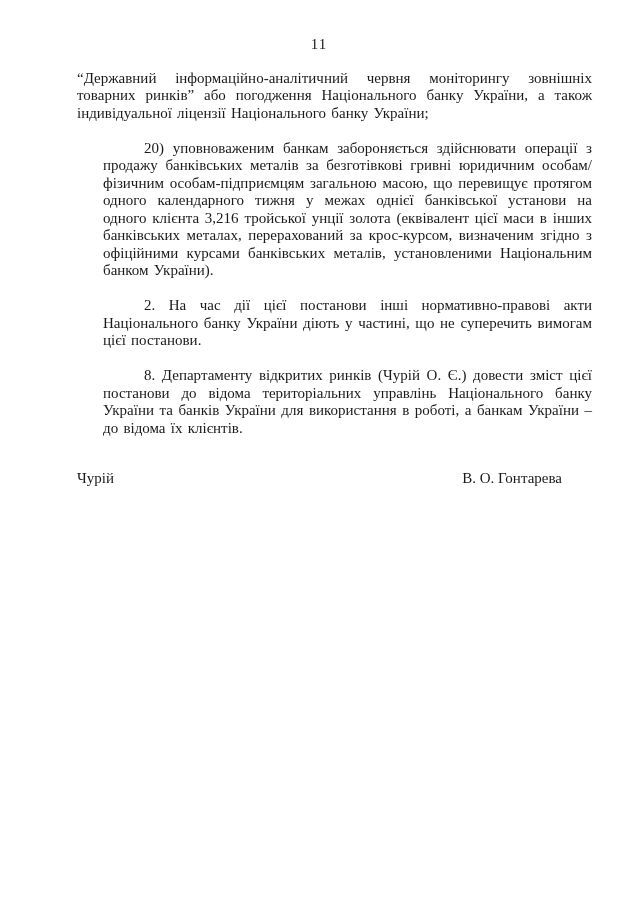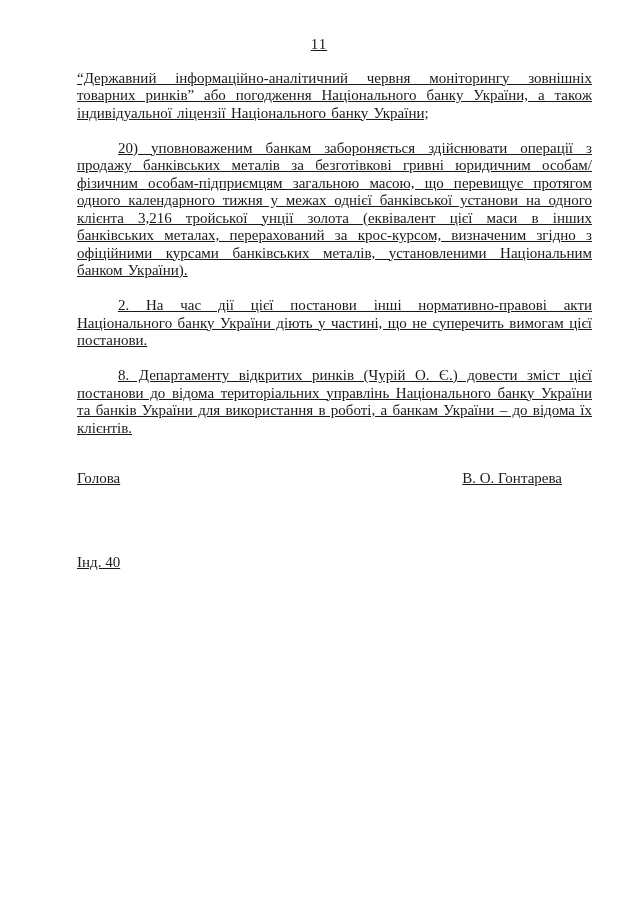--- a/index.html
+++ b/index.html
@@ -14,38 +14,38 @@
     height: 903px;
     margin: 0 auto;
     background: #ffffff;
     font-family: "Liberation Serif", "DejaVu Serif", serif;
     font-size: 15px;
     line-height: 17.5px;
     color: #1a1a1a;
     box-sizing: border-box;
     padding-top: 36px;
     overflow: hidden;
-    text-decoration: underline;
   }
   .page-number {
     text-align: center;
     letter-spacing: 1px;
   }
   .content {
     margin-left: 77px;
     margin-right: 46px;
     margin-top: 16px;
   }
   .para {
     margin: 0;
     text-align: justify;
     word-spacing: 1.5px;
   }
   .para.indent {
     text-indent: 41px;
+    margin-left: 26px;
   }
   .para.gap {
     margin-top: 17.5px;
   }
   .sig-row {
     display: flex;
     justify-content: space-between;
     align-items: baseline;
     margin-top: 33px;
   }
@@ -69,20 +69,19 @@
 
     <p class="para indent gap">20) уповноваженим банкам забороняється здійснювати операції з продажу банківських металів за безготівкові гривні юридичним особам/фізичним особам-підприємцям загальною масою, що перевищує протягом одного календарного тижня у межах однієї банківської установи на одного клієнта 3,216 тройської унції золота (еквівалент цієї маси в інших банківських металах, перерахований за крос-курсом, визначеним згідно з офіційними курсами банківських металів, установленими Національним банком України).</p>
 
 
     <p class="para indent gap">2. На час дії цієї постанови інші нормативно-правові акти Національного банку України діють у частині, що не суперечить вимогам цієї постанови.</p>
 
     <p class="para indent gap">8. Департаменту відкритих ринків (Чурій О. Є.) довести зміст цієї постанови до відома територіальних управлінь Національного банку України та банків України для використання в роботі, а банкам України – до відома їх клієнтів.</p>
 
 
     <div class="sig-row">
-      <span class="sig-role">Голова</span>
+      <span class="sig-role">Чурій</span>
       <span class="sig-name">В. О. Гонтарева</span>
     </div>
 
-    <div class="index-note">Інд. 40</div>
 
   </div>
 </div>
 
 </body></html>

